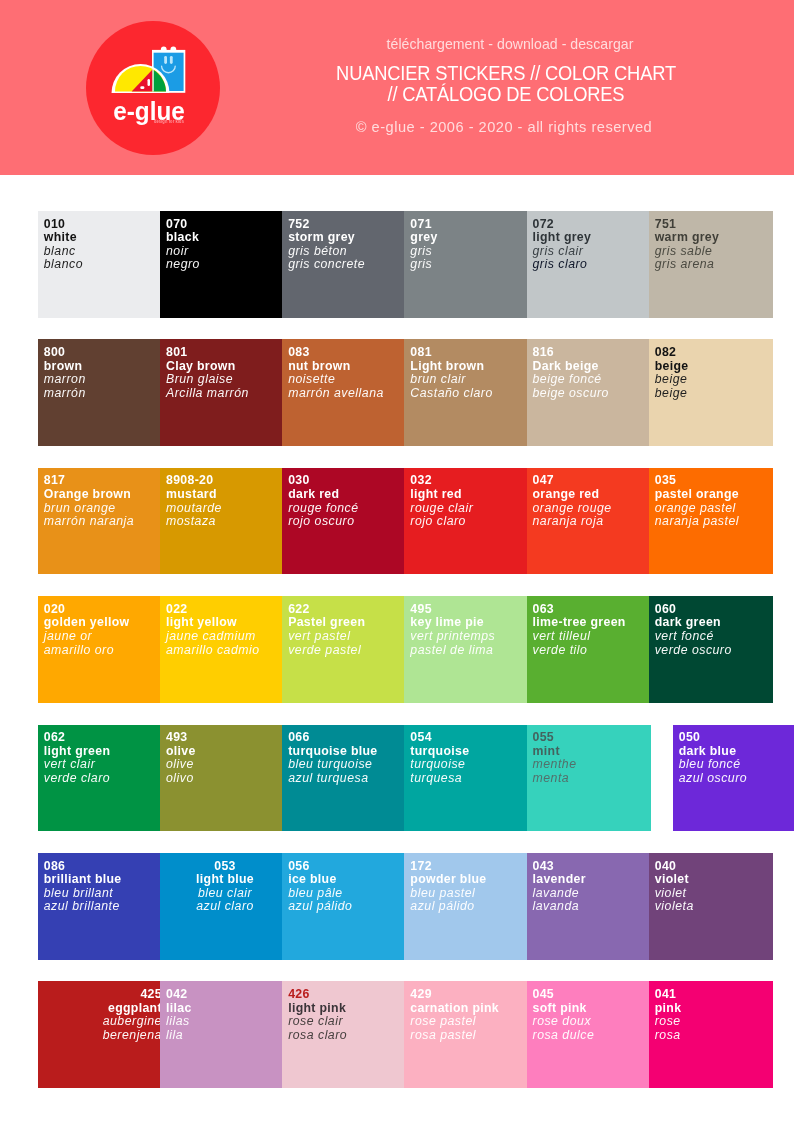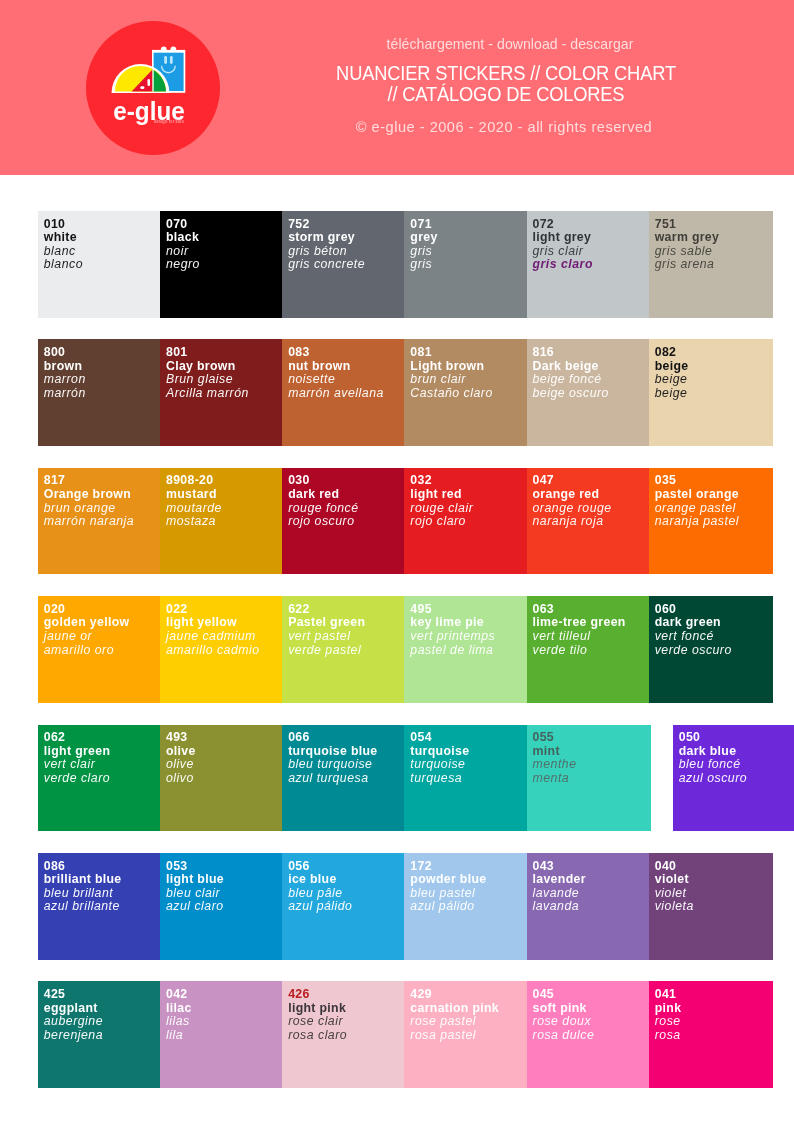--- a/index.html
+++ b/index.html
@@ -160,21 +160,21 @@
       <div class="swatch t-light" style="background: rgb(124, 131, 134);">
         <div class="sw-code">071</div>
         <div class="sw-en">grey</div>
         <div class="sw-fr">gris</div>
         <div class="sw-es">gris</div>
       </div>
       <div class="swatch t-dark" style="background: rgb(193, 198, 200);">
         <div class="sw-code" style="color: rgb(46, 52, 56);">072</div>
         <div class="sw-en" style="color: rgb(46, 52, 56);">light grey</div>
         <div class="sw-fr" style="color: rgb(58, 65, 69);">gris clair</div>
-        <div class="sw-es" style="color: #701a75; font-weight: bold;">gris claro</div>
+        <div class="sw-es" style="color: #0f172a;">gris claro</div>
       </div>
       <div class="swatch t-dark" style="background: rgb(191, 183, 168);">
         <div class="sw-code" style="color: rgb(64, 63, 56);">751</div>
         <div class="sw-en" style="color: rgb(64, 63, 56);">warm grey</div>
         <div class="sw-fr" style="color: rgb(75, 74, 65);">gris sable</div>
         <div class="sw-es" style="color: rgb(75, 74, 65);">gris arena</div>
       </div>
       <div class="swatch t-light" style="background: rgb(97, 64, 49);">
         <div class="sw-code">800</div>
         <div class="sw-en">brown</div>
@@ -318,21 +318,21 @@
         <div class="sw-en">dark blue</div>
         <div class="sw-fr">bleu foncé</div>
         <div class="sw-es">azul oscuro</div>
       </div>
       <div class="swatch t-light" style="background: rgb(53, 64, 179);">
         <div class="sw-code">086</div>
         <div class="sw-en">brilliant blue</div>
         <div class="sw-fr">bleu brillant</div>
         <div class="sw-es">azul brillante</div>
       </div>
-      <div class="swatch t-light" style="background: rgb(0, 142, 203);">
+      <div class="swatch t-light" style="background: rgb(0, 142, 203); text-align: center;">
         <div class="sw-code">053</div>
         <div class="sw-en">light blue</div>
         <div class="sw-fr">bleu clair</div>
         <div class="sw-es">azul claro</div>
       </div>
       <div class="swatch t-light" style="background: rgb(34, 168, 221);">
         <div class="sw-code">056</div>
         <div class="sw-en">ice blue</div>
         <div class="sw-fr">bleu pâle</div>
         <div class="sw-es">azul pálido</div>
@@ -348,21 +348,21 @@
         <div class="sw-en">lavender</div>
         <div class="sw-fr">lavande</div>
         <div class="sw-es">lavanda</div>
       </div>
       <div class="swatch t-light" style="background: rgb(113, 67, 122);">
         <div class="sw-code">040</div>
         <div class="sw-en">violet</div>
         <div class="sw-fr">violet</div>
         <div class="sw-es">violeta</div>
       </div>
-      <div class="swatch t-light" style="background: #0f766e;">
+      <div class="swatch t-light" style="background: #b91c1c; text-align: right;">
         <div class="sw-code">425</div>
         <div class="sw-en">eggplant</div>
         <div class="sw-fr">aubergine</div>
         <div class="sw-es">berenjena</div>
       </div>
       <div class="swatch t-light" style="background: rgb(200, 146, 194);">
         <div class="sw-code">042</div>
         <div class="sw-en">lilac</div>
         <div class="sw-fr">lilas</div>
         <div class="sw-es">lila</div>

